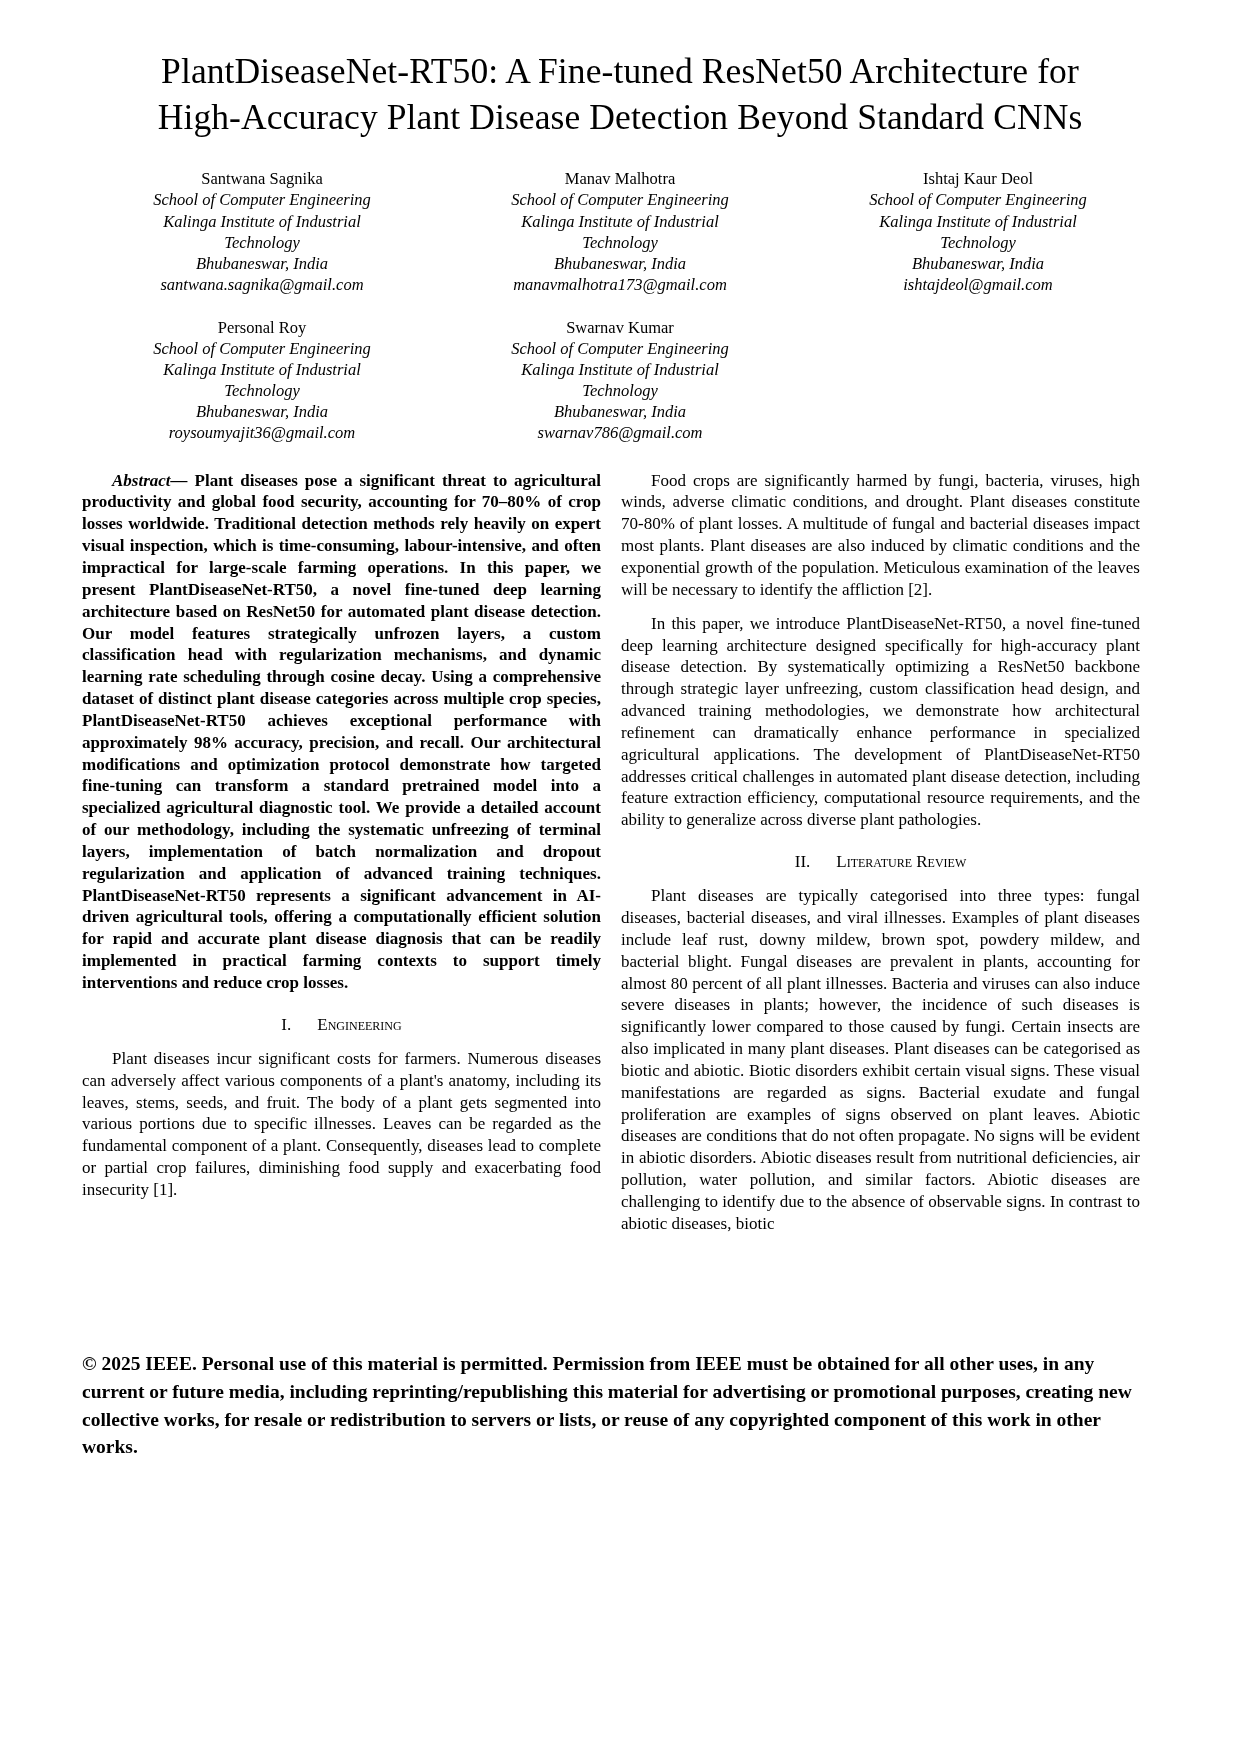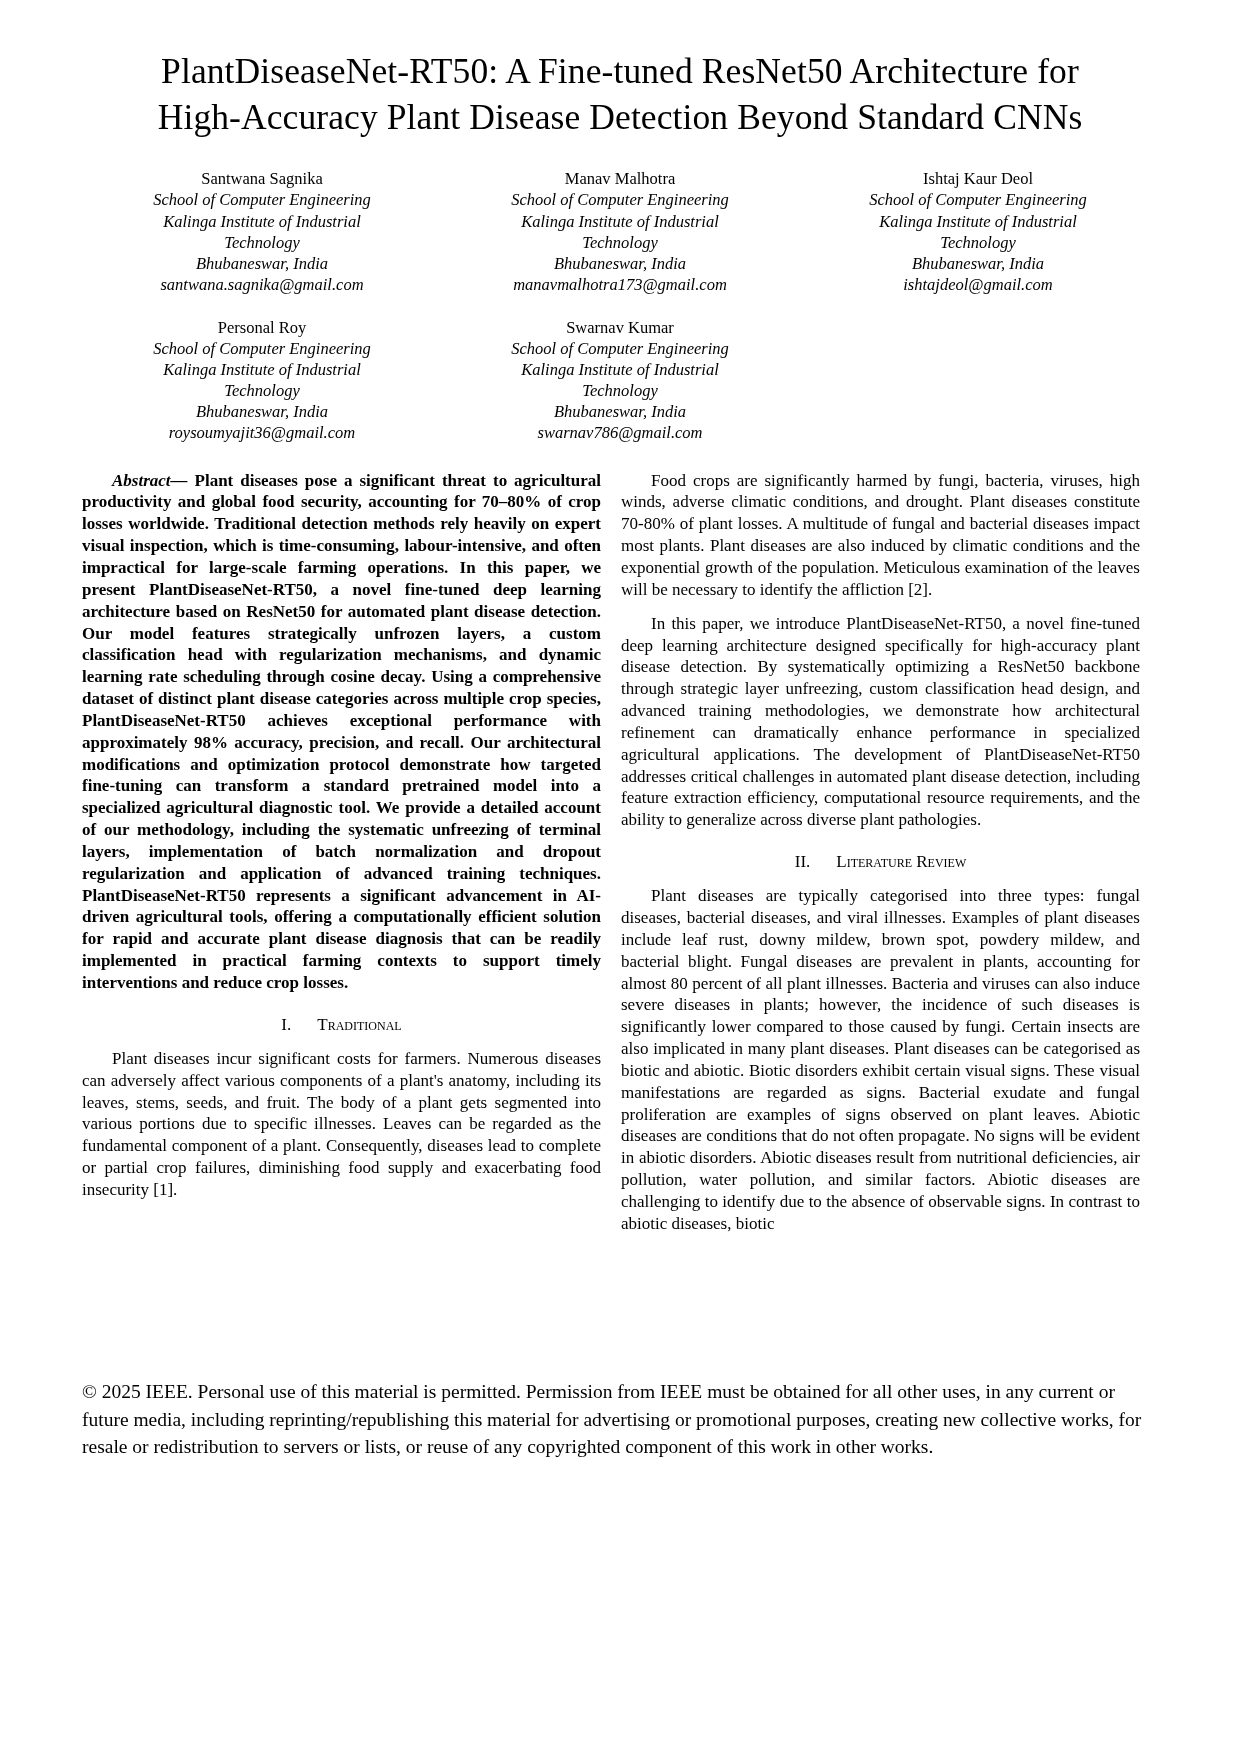--- a/index.html
+++ b/index.html
@@ -137,20 +137,21 @@
   
   .footer-note {
     position: absolute;
     left: 82px;
     right: 82px;
     bottom: 54px;
     font-size: 19.5px;
     line-height: 1.42;
     text-align: left;
     text-indent: 0;
+    font-weight: bold;
   }
 </style>
 </head>
 <body>
 
 <div class="page">
 
   <div class="title-block">
     <h1 class="paper-title">PlantDiseaseNet-RT50: A Fine-tuned ResNet50 Architecture for High-Accuracy Plant Disease Detection Beyond Standard CNNs</h1>
   </div>
@@ -206,21 +207,21 @@
 
   </div>
 
   <div class="columns">
 
     <div class="col">
 
       <p class="abstract"><span class="lead">Abstract—</span><span> Plant diseases pose a significant threat to agricultural productivity and global food security, accounting for 70–80% of crop losses worldwide. Traditional detection methods rely heavily on expert visual inspection, which is time-consuming, labour-intensive, and often impractical for large-scale farming operations. In this paper, we present PlantDiseaseNet-RT50, a novel fine-tuned deep learning architecture based on ResNet50 for automated plant disease detection. Our model features strategically unfrozen layers, a custom classification head with regularization mechanisms, and dynamic learning rate scheduling through cosine decay. Using a comprehensive dataset of distinct plant disease categories across multiple crop species, PlantDiseaseNet-RT50 achieves exceptional performance with approximately 98% accuracy, precision, and recall. Our architectural modifications and optimization protocol demonstrate how targeted fine-tuning can transform a standard pretrained model into a specialized agricultural diagnostic tool. We provide a detailed account of our methodology, including the systematic unfreezing of terminal layers, implementation of batch normalization and dropout regularization and application of advanced training techniques. PlantDiseaseNet-RT50 represents a significant advancement in AI-driven agricultural tools, offering a computationally efficient solution for rapid and accurate plant disease diagnosis that can be readily implemented in practical farming contexts to support timely interventions and reduce crop losses.</span></p>
 
 
-      <p class="section-heading"><span class="numeral">I.</span><span class="sh-gap"></span><span>Traditional</span></p>
+      <p class="section-heading"><span class="numeral">I.</span><span class="sh-gap"></span><span>Engineering</span></p>
 
       <p>Plant diseases incur significant costs for farmers. Numerous diseases can adversely affect various components of a plant's anatomy, including its leaves, stems, seeds, and fruit. The body of a plant gets segmented into various portions due to specific illnesses. Leaves can be regarded as the fundamental component of a plant. Consequently, diseases lead to complete or partial crop failures, diminishing food supply and exacerbating food insecurity [1].</p>
 
     </div>
 
     <div class="col">
 
       <p>Food crops are significantly harmed by fungi, bacteria, viruses, high winds, adverse climatic conditions, and drought. Plant diseases constitute 70-80% of plant losses. A multitude of fungal and bacterial diseases impact most plants. Plant diseases are also induced by climatic conditions and the exponential growth of the population. Meticulous examination of the leaves will be necessary to identify the affliction [2].</p>
       <p>In this paper, we introduce PlantDiseaseNet-RT50, a novel fine-tuned deep learning architecture designed specifically for high-accuracy plant disease detection. By systematically optimizing a ResNet50 backbone through strategic layer unfreezing, custom classification head design, and advanced training methodologies, we demonstrate how architectural refinement can dramatically enhance performance in specialized agricultural applications. The development of PlantDiseaseNet-RT50 addresses critical challenges in automated plant disease detection, including feature extraction efficiency, computational resource requirements, and the ability to generalize across diverse plant pathologies.</p>
 

